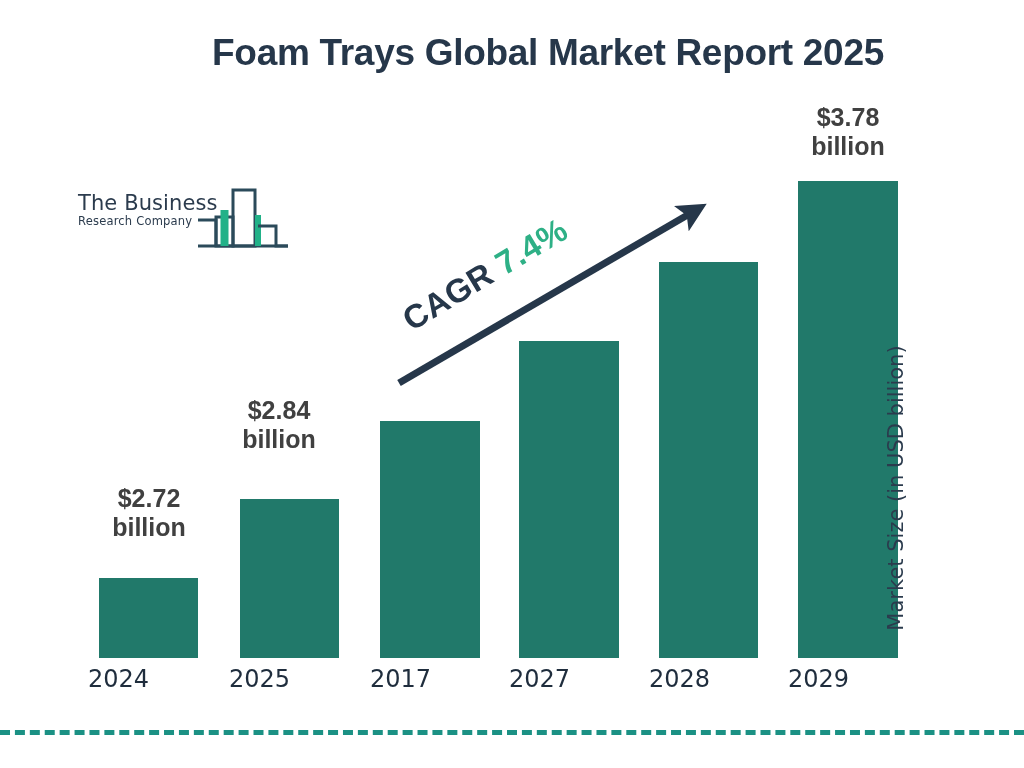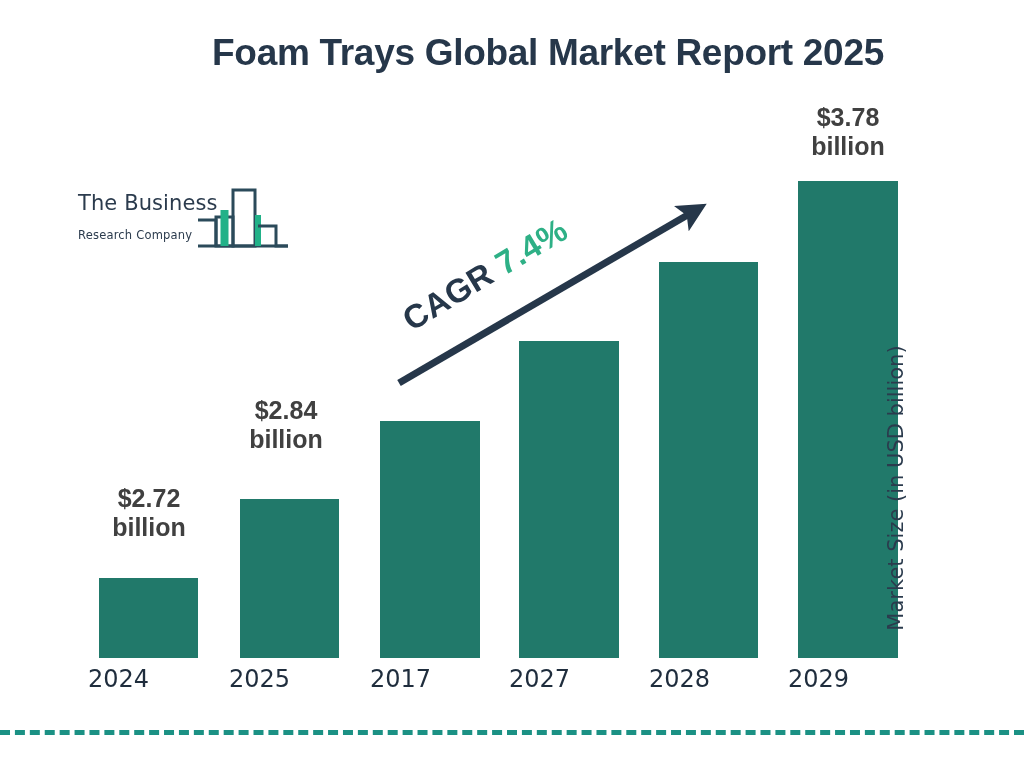--- a/index.html
+++ b/index.html
@@ -61,21 +61,21 @@
     letter-spacing: 0.1px;
     white-space: nowrap;
   }
   #logo-line2 {
     font-family: "DejaVu Sans", sans-serif;
     font-size: 11.5px;
     color: #2b3b4d;
     line-height: 1.2;
     letter-spacing: 0.2px;
     white-space: nowrap;
-    margin-top: 15px;
+    margin-top: 1px;
   }
   #logo-mark {
     position: absolute;
     left: 118px;
     top: 0;
     width: 94px;
     height: 66px;
   }
 
   
@@ -182,21 +182,21 @@
 
     <div class="bar" style="left:99px;  top:578px; width:99px;  height:80px;"></div>
     <div class="bar" style="left:240px; top:499px; width:99px;  height:159px;"></div>
     <div class="bar" style="left:380px; top:421px; width:100px; height:237px;"></div>
     <div class="bar" style="left:519px; top:341px; width:100px; height:317px;"></div>
     <div class="bar" style="left:659px; top:262px; width:99px;  height:396px;"></div>
     <div class="bar" style="left:798px; top:181px; width:100px; height:477px;"></div>
 
     <div class="bar-value-label" style="left:79px; top:484px; width:140px;">$2.72
 billion</div>
-    <div class="bar-value-label" style="left:196px; top:396px; width:180px;">$2.84
+    <div class="bar-value-label" style="left:189px; top:396px; width:180px;">$2.84
 billion</div>
     <div class="bar-value-label" style="left:778px; top:103px; width:140px;">$3.78
 billion</div>
 
     <div class="x-tick" style="left:88px;">2024</div>
     <div class="x-tick" style="left:229px;">2025</div>
     <div class="x-tick" style="left:370px;">2017</div>
     <div class="x-tick" style="left:509px;">2027</div>
     <div class="x-tick" style="left:649px;">2028</div>
     <div class="x-tick" style="left:788px;">2029</div>

